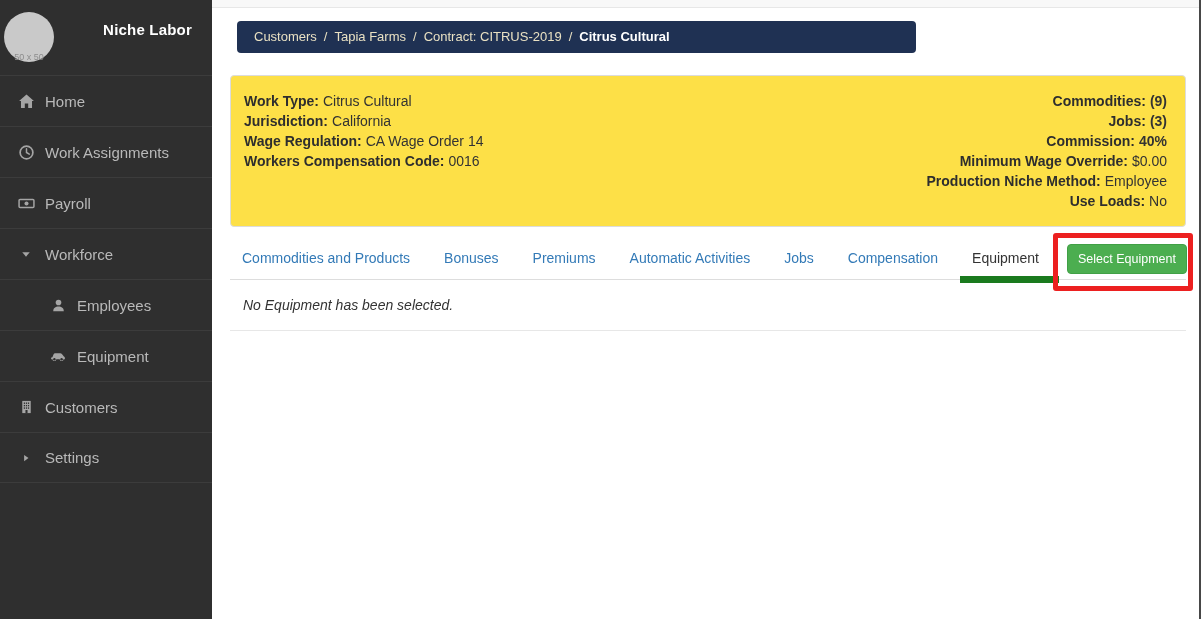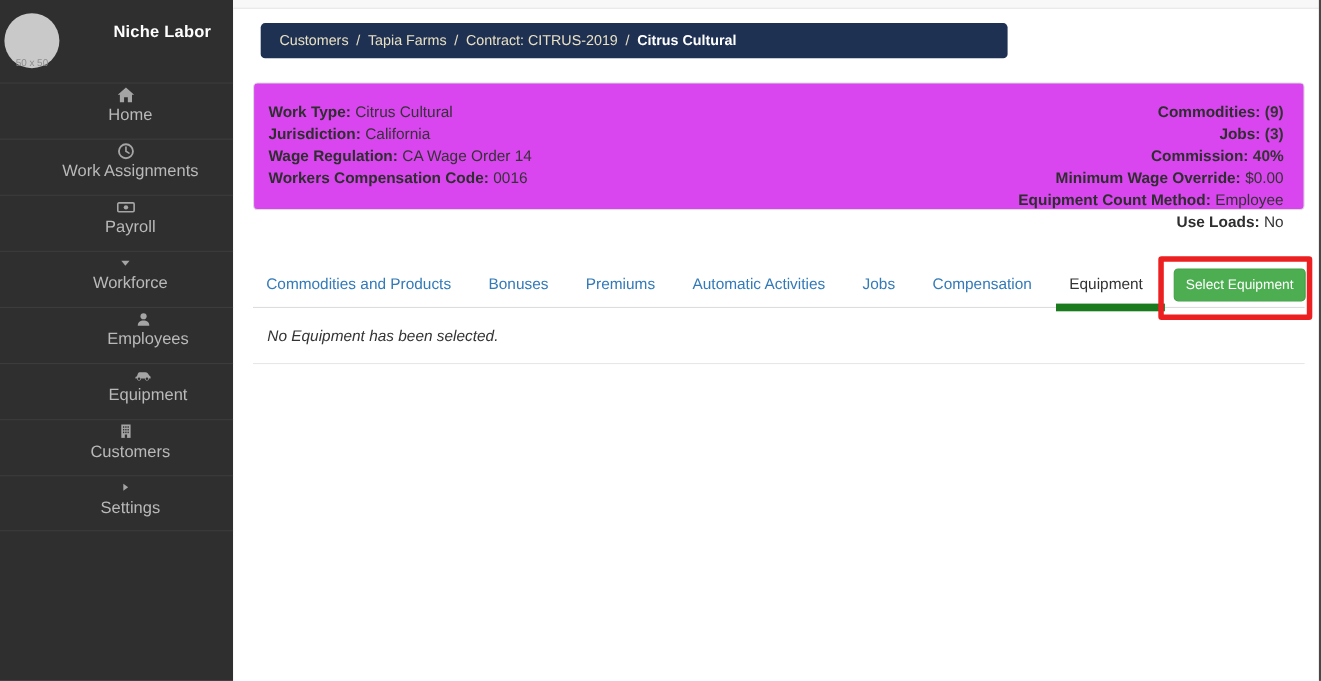--- a/index.html
+++ b/index.html
@@ -28,21 +28,21 @@
   }
   .brand {
     position: absolute; right: 20px; top: 21px;
     color: #ffffff; font-weight: bold; font-size: 15px;
     letter-spacing: .2px;
   }
   .nav-item {
     height: 51px; display: flex; align-items: center;
     border-top: 1px solid #3c3c3c;
     color: #b9b9b9; font-size: 15px;
-    padding-left: 16px; cursor: pointer; flex-direction: column;
+    padding-left: 16px; cursor: pointer;
   }
   .nav-item:last-child { border-bottom: 1px solid #3c3c3c; }
   .nav-item.sub { padding-left: 48px; }
   .nav-icon {
     width: 20px; display: inline-flex; justify-content: center; align-items: center;
     flex: 0 0 20px;
   }
   .nav-label { margin-left: 9px; }
   .nav-icon svg { display: block; }
 
@@ -90,22 +90,22 @@
     display: flex; align-items: center; justify-content: center;
   }
   .caret {
     width: 0; height: 0; display: inline-block;
     border-left: 4px solid transparent; border-right: 4px solid transparent;
     border-top: 4px solid #ffffff;
   }
 
   
   .info-panel {
-    position: absolute; left: 18px; top: 75px; width: 956px; height: 116px;
-    border: 1px solid #dcdcdc; border-radius: 4px; background: #d946ef;
+    position: absolute; left: 18px; top: 75px; width: 956px; height: 152px;
+    border: 1px solid #dcdcdc; border-radius: 4px; background: #fde047;
   }
   .info-left  { position: absolute; left: 13px;  top: 15px; font-size: 14px; color: #333; }
   .info-right { position: absolute; right: 18px; top: 15px; font-size: 14px; color: #333; text-align: right; }
   .info-row { line-height: 20px; white-space: nowrap; }
   .info-row b { color: #2e2e2e; }
   .info-row .val { margin-left: 4px; }
   .info-row.bold-val .val { font-weight: bold; }
 
   
   .tabs {
@@ -255,21 +255,21 @@
       <div class="info-row"><b>Work Type:</b><span class="val">Citrus Cultural</span></div>
       <div class="info-row"><b>Jurisdiction:</b><span class="val">California</span></div>
       <div class="info-row"><b>Wage Regulation:</b><span class="val">CA Wage Order 14</span></div>
       <div class="info-row"><b>Workers Compensation Code:</b><span class="val">0016</span></div>
     </div>
     <div class="info-right">
       <div class="info-row bold-val"><b>Commodities:</b><span class="val">(9)</span></div>
       <div class="info-row bold-val"><b>Jobs:</b><span class="val">(3)</span></div>
       <div class="info-row bold-val"><b>Commission:</b><span class="val">40%</span></div>
       <div class="info-row"><b>Minimum Wage Override:</b><span class="val">$0.00</span></div>
-      <div class="info-row"><b>Equipment Count Method:</b><span class="val">Employee</span></div>
+      <div class="info-row"><b>Production Niche Method:</b><span class="val">Employee</span></div>
       <div class="info-row"><b>Use Loads:</b><span class="val">No</span></div>
     </div>
   </section>
 
   <div class="tabs">
     <div class="tab">Commodities and Products</div>
     <div class="tab">Bonuses</div>
     <div class="tab">Premiums</div>
     <div class="tab">Automatic Activities</div>
     <div class="tab">Jobs</div>

